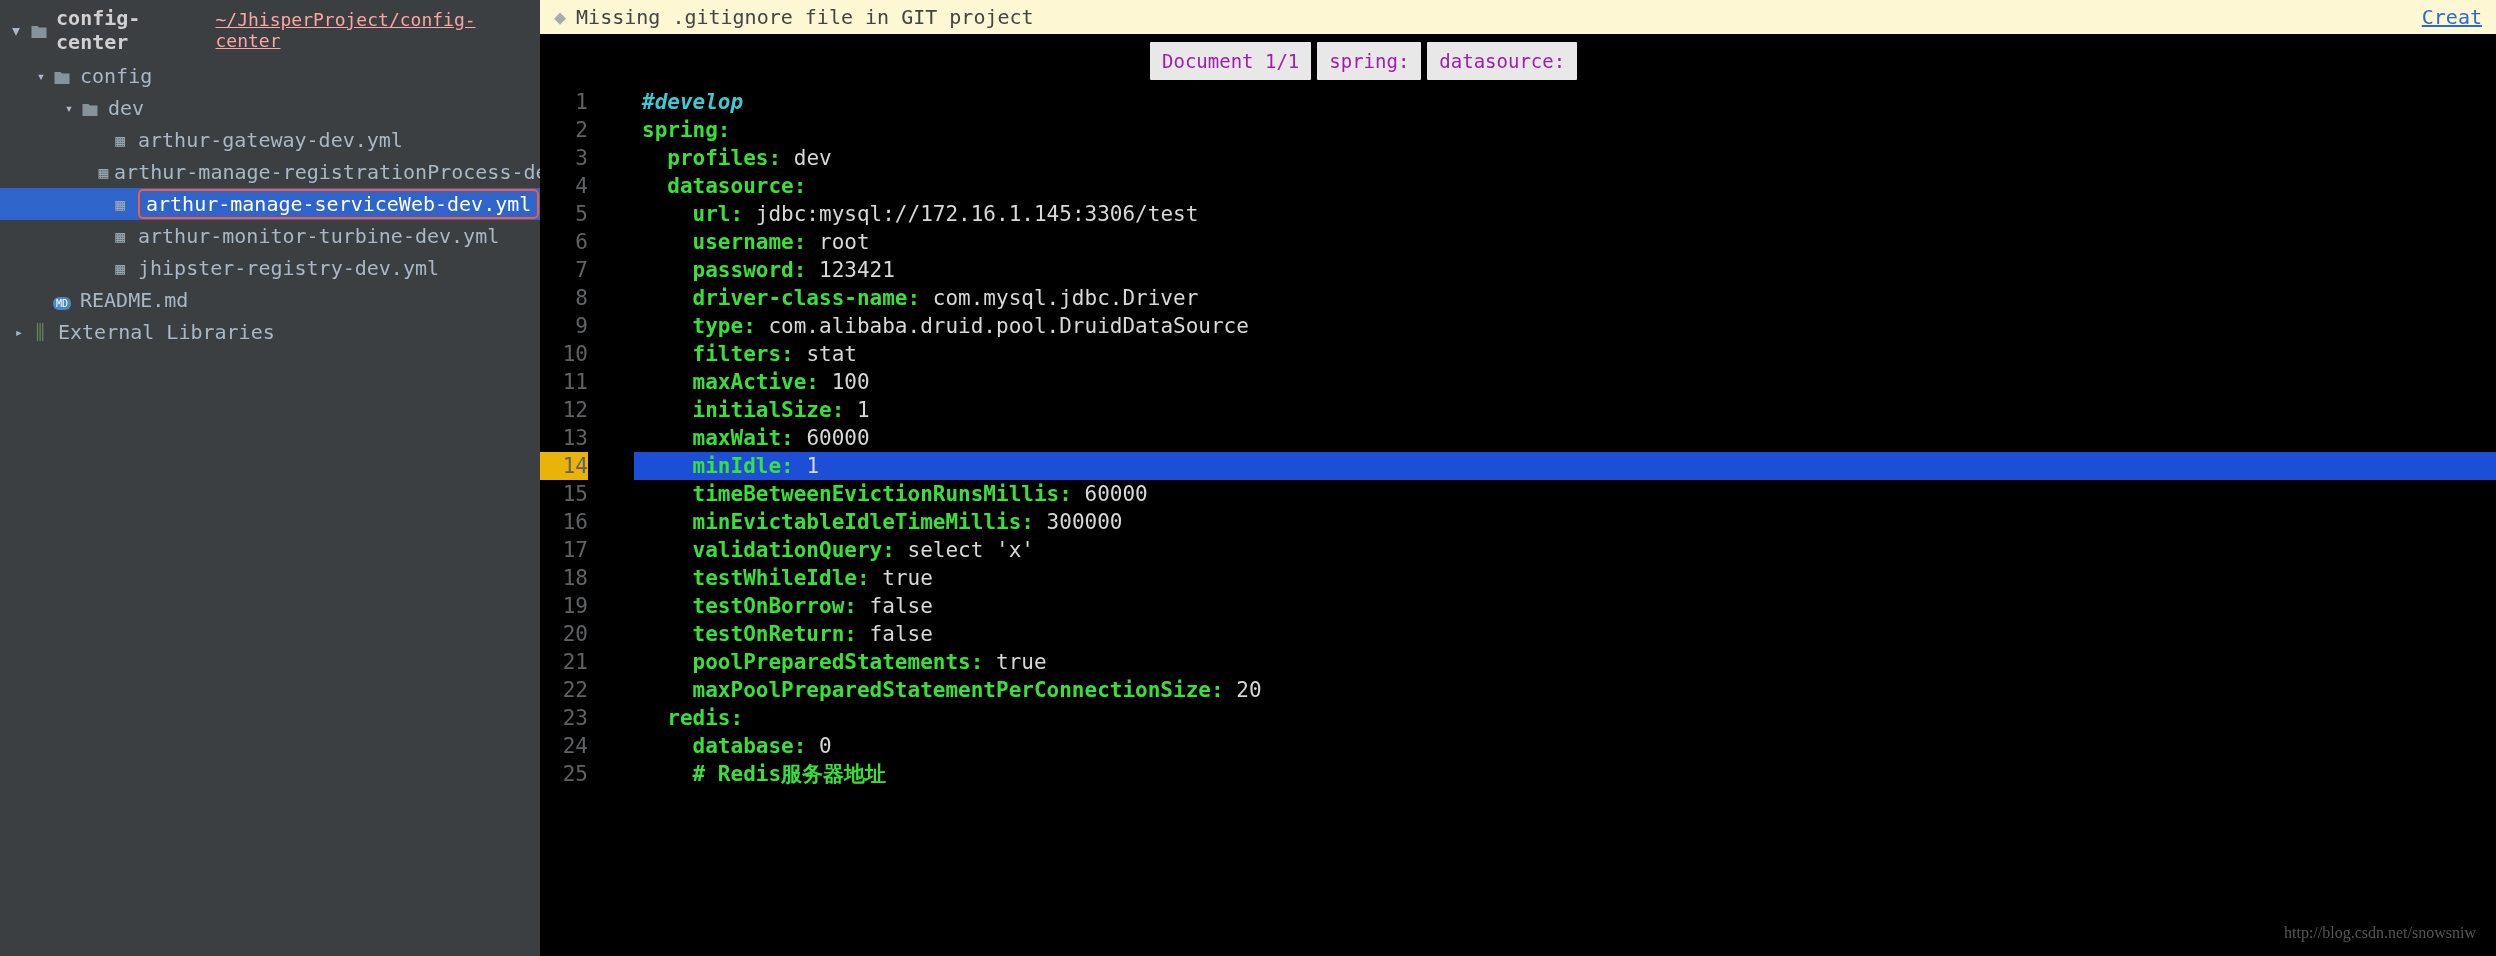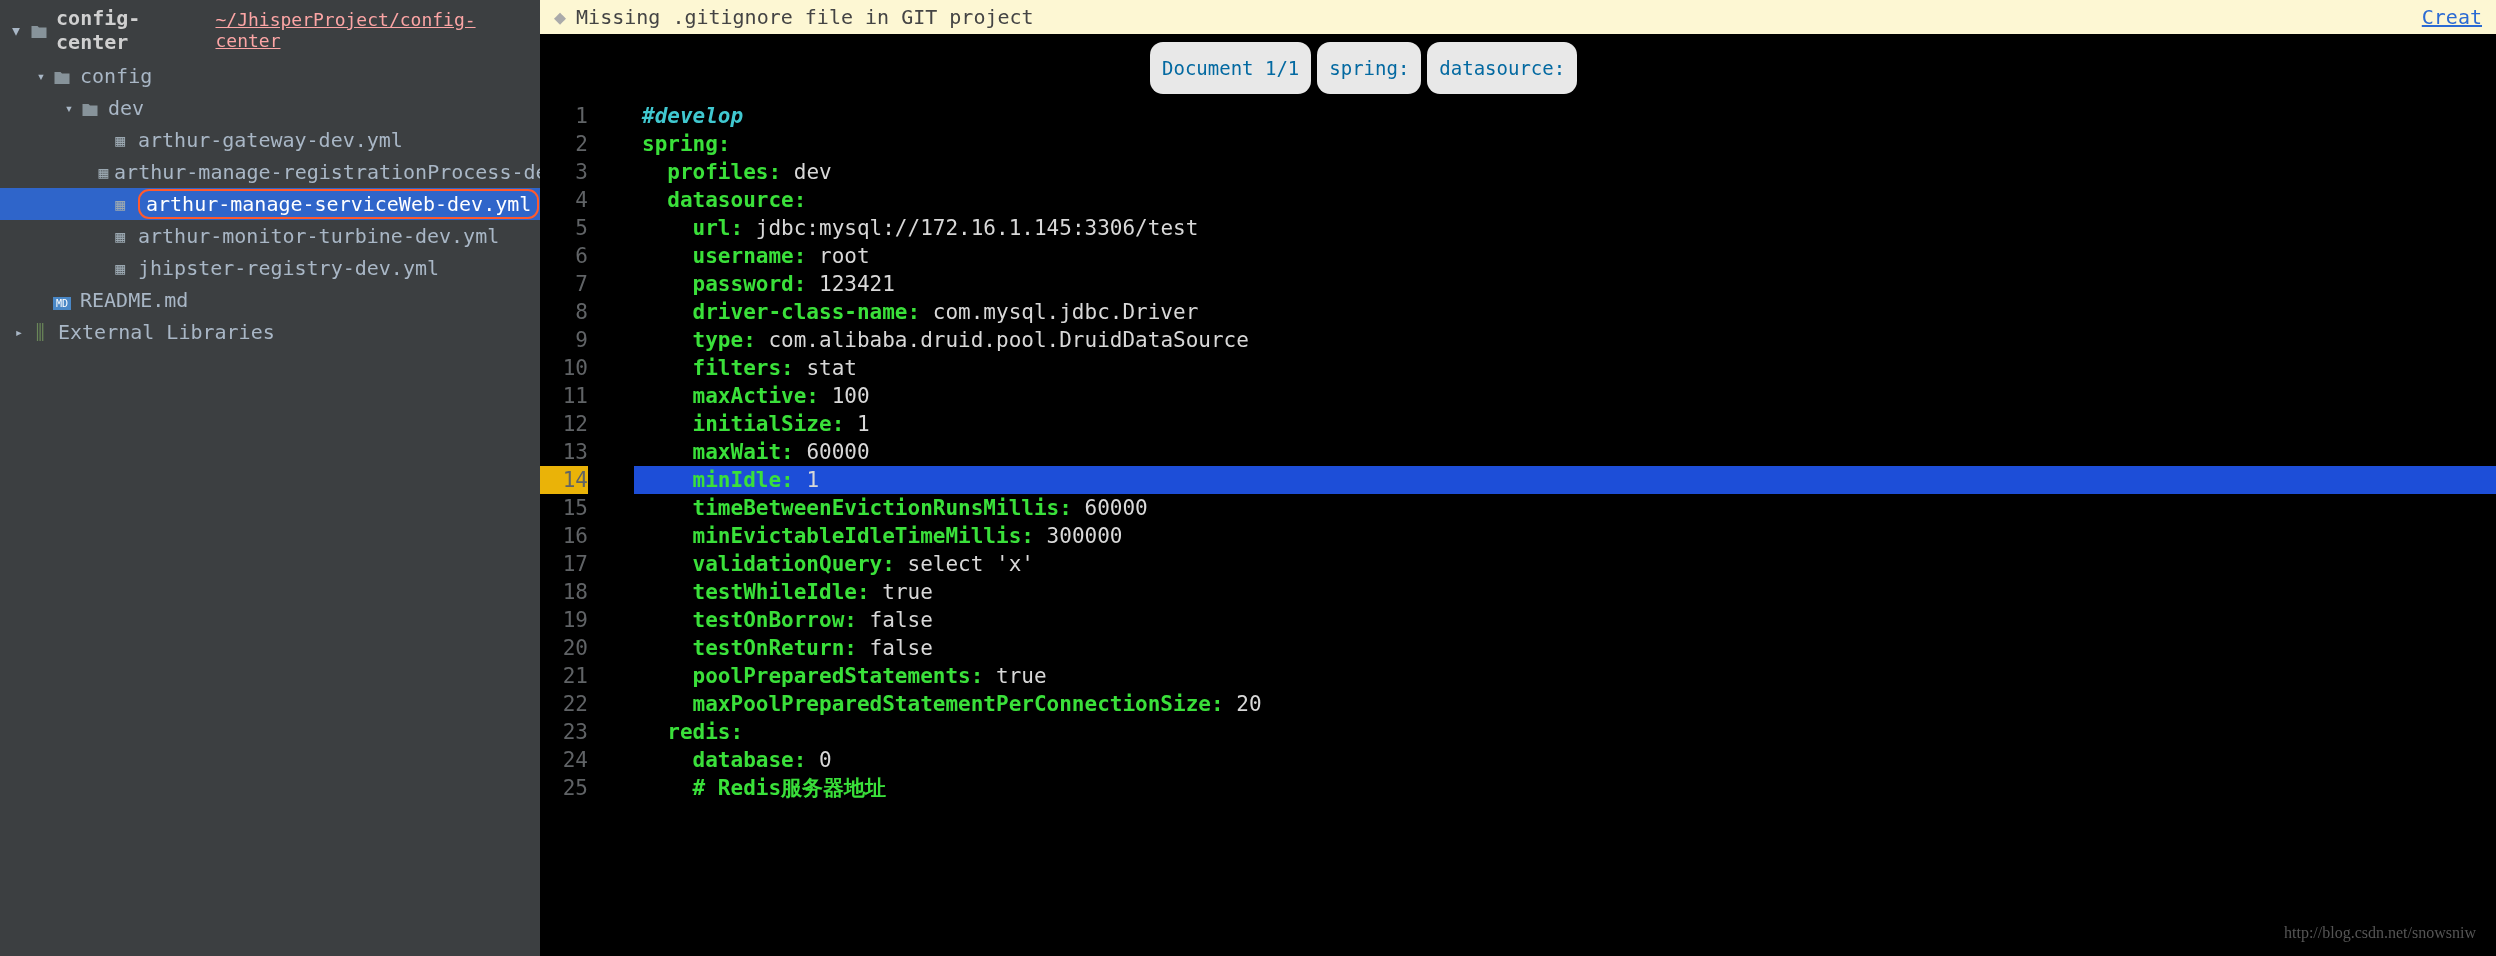--- a/index.html
+++ b/index.html
@@ -16,37 +16,37 @@
     .tree-row { display: flex; align-items: center; padding: 2px 0 2px 10px; height: 32px; cursor: pointer; }
     .tree-row.selected { background: #2f65ca; color: #ffffff; }
     .tree-row .arrow { width: 18px; text-align: center; color: #a9b7c6; font-size: 14px; }
     .tree-row .arrow.empty { visibility: hidden; }
     .tree-row .icon { width: 24px; text-align: center; margin-right: 6px; }
     .tree-row .label { white-space: nowrap; }
     .indent-1 { padding-left: 32px; }
     .indent-2 { padding-left: 60px; }
     .indent-3 { padding-left: 90px; }
     
-    .highlight-box { border: 2px solid #ff5a2e; border-radius: 11px; padding: 1px 6px; }
+    .highlight-box { border: 2px solid #ff5a2e; border-radius: 5px; padding: 1px 6px; }
     
     .folder-icon svg, .file-icon svg { width: 18px; height: 18px; vertical-align: middle; }
     .folder-color { fill: #87939a; }
     .yml-icon { color: #9aa7b0; font-size: 16px; }
-    .md-icon { background: #4a88c7; color: #fff; font-size: 10px; padding: 1px 3px; border-radius: 0; }
+    .md-icon { background: #4a88c7; color: #fff; font-size: 10px; padding: 1px 3px; border-radius: 6px; }
     .lib-icon { color: #6a8759; }
     
     .main { flex: 1; display: flex; flex-direction: column; background: #000; }
     
     .banner { background: #fdf7d3; color: #444; padding: 5px 14px; display: flex; align-items: center; font-size: 20px; font-family: 'Segoe UI', sans-serif; }
     .banner .banner-icon { color: #aaa; margin-right: 10px; }
     .banner .banner-msg { flex: 1; }
     .banner .banner-link { color: #2a6ad3; text-decoration: underline; cursor: pointer; }
     
     .crumbs { background: #000; padding: 8px 14px 8px 610px; display: flex; gap: 6px; }
-    .crumb { background: #e8e8e8; color: #0369a1; padding: 15px 12px; border-radius: 13px; font-size: 19px; font-family: monospace; }
+    .crumb { background: #e8e8e8; color: #a21caf; padding: 8px 12px; border-radius: 1px; font-size: 19px; font-family: monospace; }
     
     .editor { flex: 1; display: flex; background: #000; font-size: 21px; overflow: hidden; }
     .gutter { width: 62px; background: #000; text-align: right; color: #606366; padding: 0 14px 0 0; user-select: none; }
     .gutter-extra { width: 32px; background: #000; }
     .gutter .ln { height: 28px; line-height: 28px; }
     .gutter .ln.current { background: #eab308; }
     
     .code { flex: 1; font-family: 'Menlo', 'Consolas', monospace; white-space: pre; }
     .code .line { height: 28px; line-height: 28px; padding-left: 8px; }
     .code .line.current { background: #1d4ed8; }

